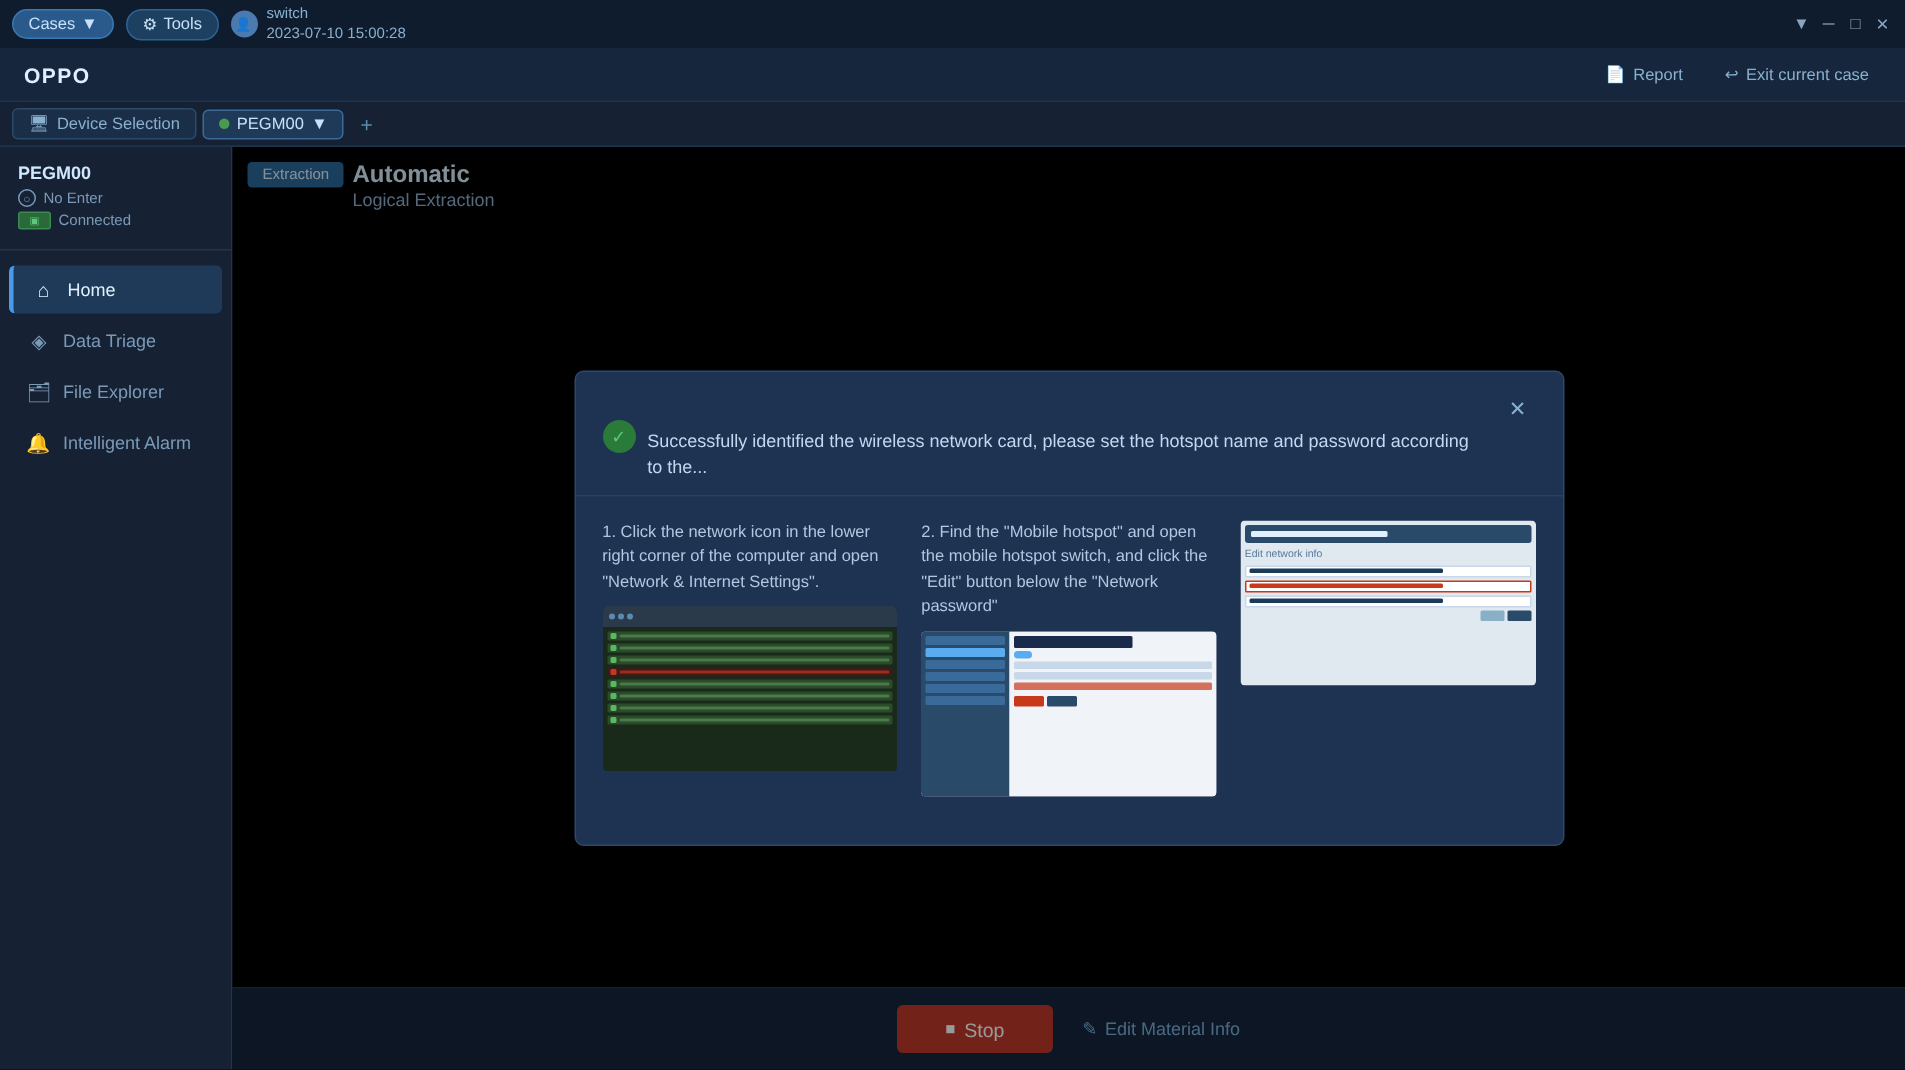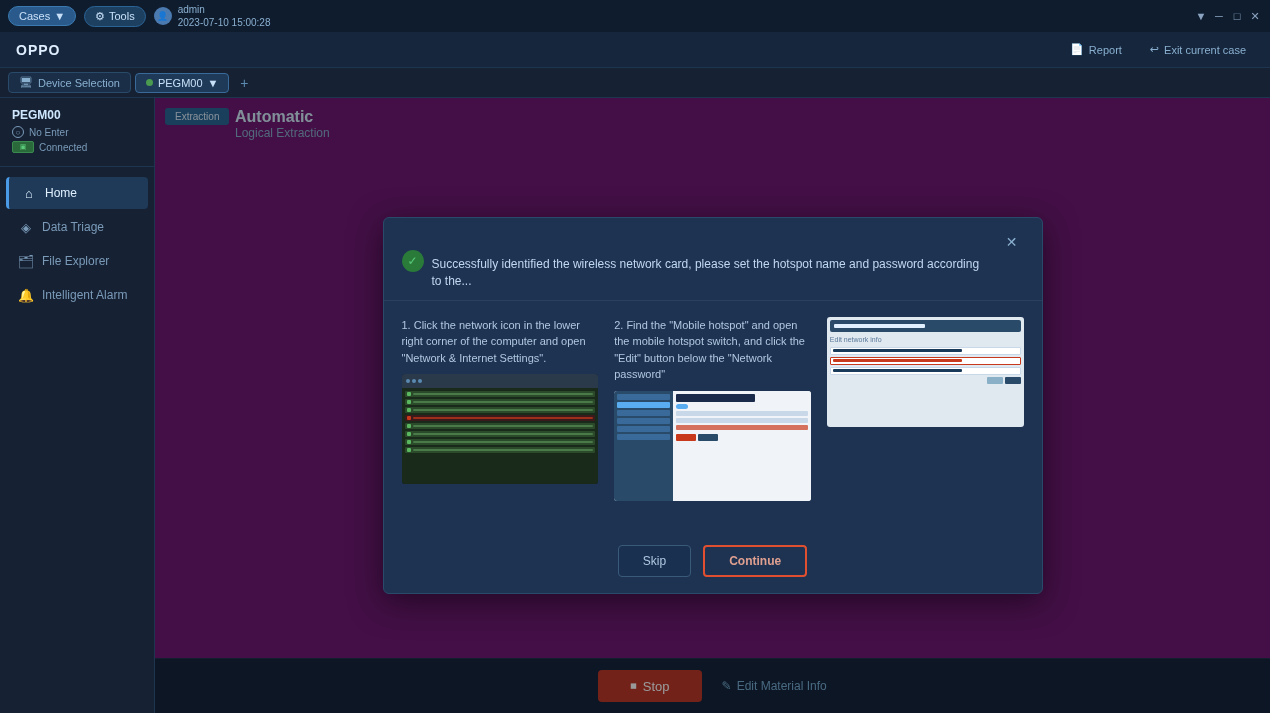--- a/index.html
+++ b/index.html
@@ -271,21 +271,21 @@
       display: flex;
       align-items: center;
       justify-content: center;
       font-size: 13px;
     }
 
     
     .content-area {
       flex: 1;
       position: relative;
-      background: #701a75;
+      background: #000000;
       display: flex;
       flex-direction: column;
     }
     .extraction-tag {
       position: absolute;
       top: 10px;
       left: 10px;
       background: #2a6a9a;
       color: #e0f0ff;
       font-size: 10px;
@@ -666,21 +666,21 @@
       <span>Cases</span>
       <span>▼</span>
     </button>
     <button class="btn-tools">
       <span>⚙</span>
       <span>Tools</span>
     </button>
     <div class="admin-info">
       <div class="admin-avatar">👤</div>
       <div class="admin-text">
-        <div>admin</div>
+        <div>switch</div>
         <div>2023-07-10 15:00:28</div>
       </div>
     </div>
   </div>
   <div class="window-controls">
     <button class="wc-btn">▼</button>
     <button class="wc-btn">─</button>
     <button class="wc-btn">□</button>
     <button class="wc-btn">✕</button>
   </div>
@@ -875,24 +875,20 @@
                   <div class="edit-btn-row">
                     <div class="edit-cancel-btn"></div>
                     <div class="edit-save-btn"></div>
                   </div>
                 </div>
               </div>
             </div>
 
           </div>
         </div>
-        <div class="modal-footer">
-          <button class="btn-skip">Skip</button>
-          <button class="btn-continue">Continue</button>
-        </div>
       </div>
     </div>
 
     <div class="bottom-bar">
       <button class="btn-stop">
         <span>⏹</span>
         <span>Stop</span>
       </button>
       <button class="btn-edit-material">
         <span>✎</span>

